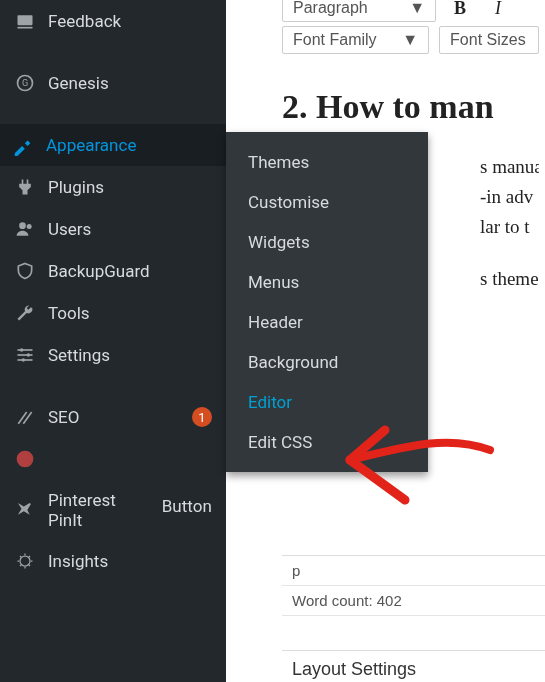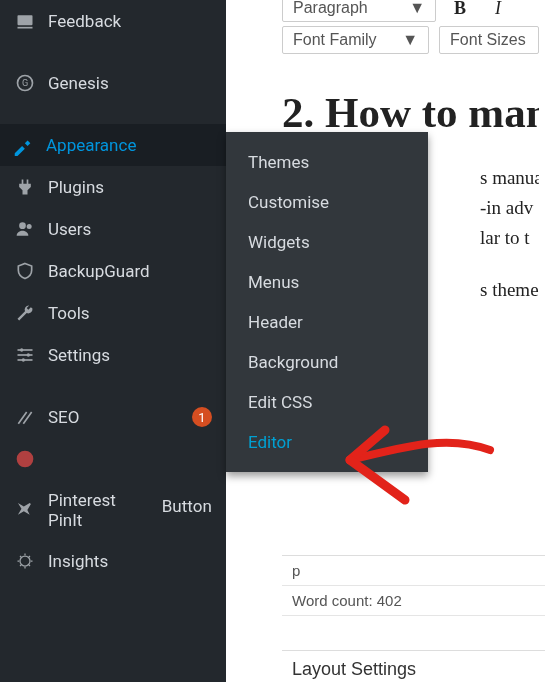--- a/index.html
+++ b/index.html
@@ -49,21 +49,21 @@
     display:inline-flex; align-items:center; justify-content:space-between;
     border:1px solid #ccc; background:#fff; color:#555;
     font-family:-apple-system,Arial,sans-serif; font-size:16px;
     padding:4px 10px; border-radius:2px; cursor:pointer;
   }
   .toolbar-row { display:flex; gap:10px; align-items:center; margin-top:4px; }
   .dd1 { width:154px; }
   .dd2 { width:160px; }
   .tb-btn { width:28px; text-align:center; font-size:18px; font-family:Georgia,serif; cursor:pointer; }
   .heading {
-    font-family: Georgia, serif; font-weight:bold; font-size:43px; margin-top:34px; white-space:nowrap; overflow:hidden;
+    font-family: Georgia, serif; font-weight:bold; font-size:34px; margin-top:34px; white-space:nowrap; overflow:hidden;
   }
   .body-line { font-family: Georgia, serif; font-size:19px; white-space:nowrap; overflow:hidden; margin-left:198px; }
   .body-lines { margin-top:10px; }
   .sub-head { font-family: Georgia, serif; font-weight:bold; font-size:21px; margin-top:28px; margin-left:258px; white-space:nowrap; overflow:hidden; }
 
   .footer-box {
     position:absolute; left:282px; top:555px; width:280px;
     border-top:1px solid #ddd; background:#fff;
   }
   .fb-row { padding:6px 10px; font-size:15px; color:#555; border-bottom:1px solid #e5e5e5; font-family:-apple-system,Arial,sans-serif; }
@@ -208,22 +208,22 @@
   </div>
 </div>
 
 <div class="submenu">
   <span class="submenu-item">Themes</span>
   <span class="submenu-item">Customise</span>
   <span class="submenu-item">Widgets</span>
   <span class="submenu-item">Menus</span>
   <span class="submenu-item">Header</span>
   <span class="submenu-item">Background</span>
+  <span class="submenu-item active">Editor</span>
   <span class="submenu-item">Edit CSS</span>
-  <span class="submenu-item active">Editor</span>
 </div>
 
 <div class="content">
   <div class="toolbar-row" style="margin-top:-6px;">
     <div class="dropdown dd1">
       <span>Paragraph</span>
       <span>▼</span>
     </div>
     <span class="tb-btn" style="font-weight:bold;">B</span>
     <span class="tb-btn" style="font-style:italic;">I</span>

